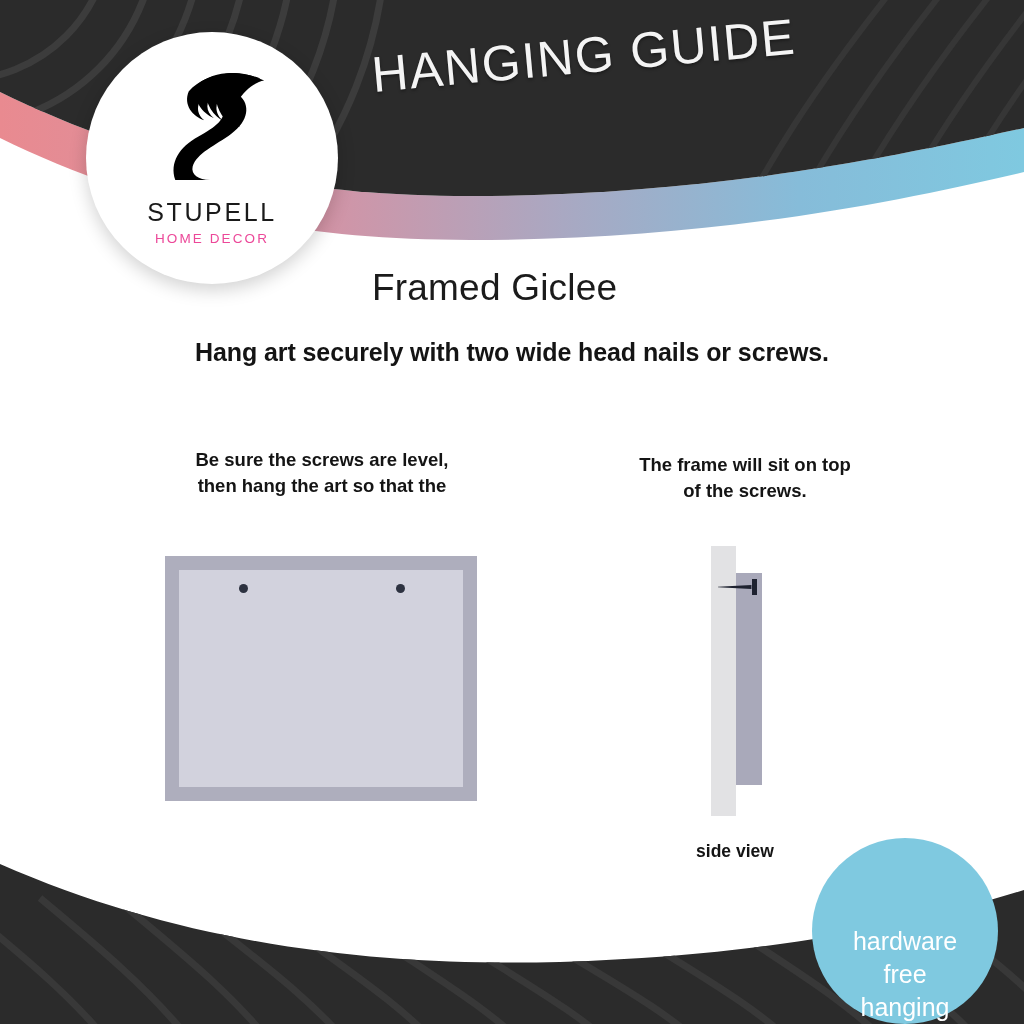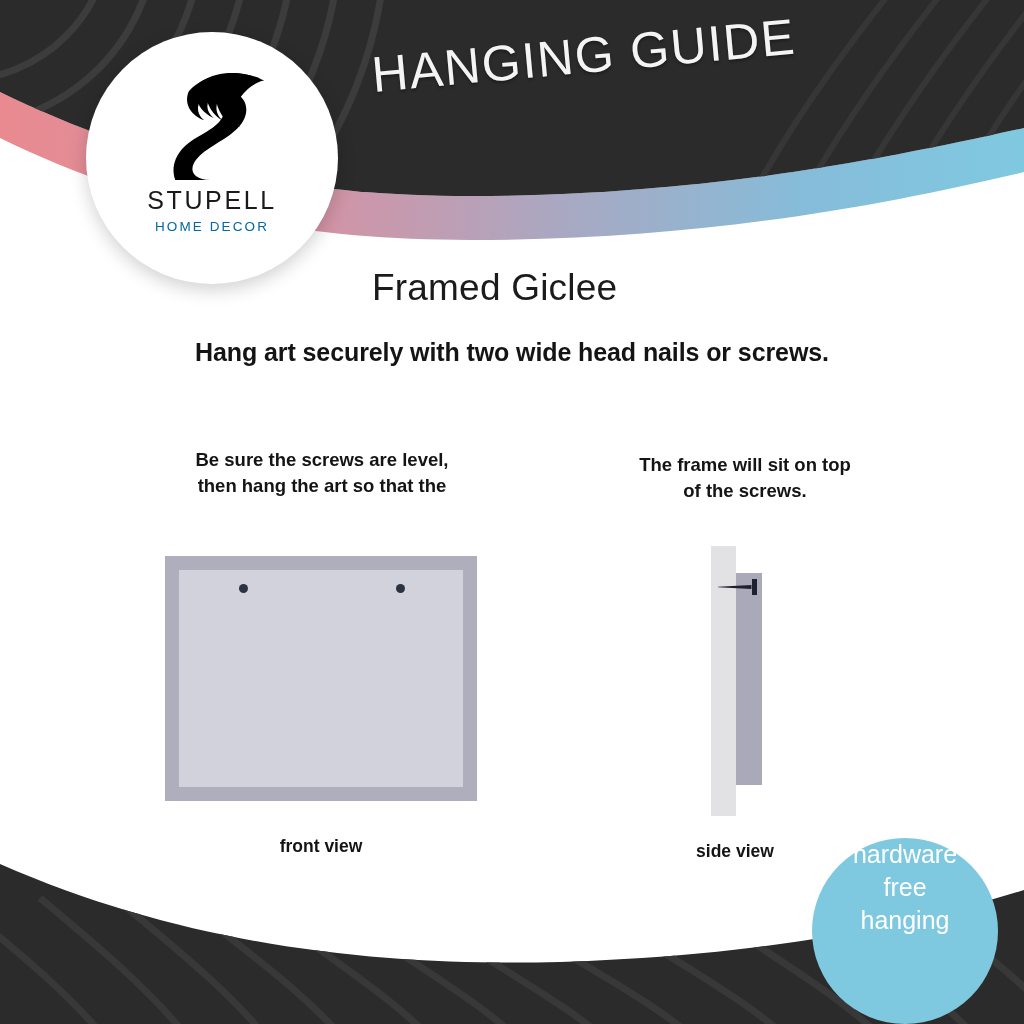--- a/index.html
+++ b/index.html
@@ -68,27 +68,27 @@
   }
   .logo-mark {
     width: 116px; height: 118px;
     display: block;
   }
   .logo-word {
     font-size: 25px;
     letter-spacing: 2.6px;
     color: #1a1a1a;
     font-weight: 400;
-    margin-top: 2px;
+    margin-top: 14px;
     font-family: "Liberation Sans", sans-serif;
   }
   .logo-sub {
     font-size: 13.5px;
     letter-spacing: 2.1px;
-    color: #0369a1;
+    color: #ec4899;
     font-weight: 400;
     margin-top: 4px;
     font-family: "Liberation Sans", sans-serif;
   }
 
   
   .header-title {
     position: absolute;
     left: 372px; top: 46px;
     z-index: 7;
@@ -214,21 +214,21 @@
   .hardware-badge {
     position: absolute;
     left: 812px; top: 838px;
     width: 186px; height: 186px;
     border-radius: 50%;
     background: #7fc9e0;
     z-index: 8;
     display: flex;
     flex-direction: column;
     align-items: center;
-    justify-content: flex-start;
+    justify-content: flex-end;
     color: #ffffff;
     font-size: 25px;
     line-height: 33px;
     font-weight: 400;
     text-align: center;
     box-sizing: border-box;
   }
 </style>
 </head>
 <body>
@@ -313,21 +313,20 @@
     <div class="front-view-inner"></div>
   </div>
   <div class="screw-dot left"></div>
   <div class="screw-dot right"></div>
 
   <div class="side-wall"></div>
   <div class="side-frame"></div>
   <div class="side-nail"></div>
   <div class="side-nail-head"></div>
 
-  <div class="view-label label-front">front view</div>
   <div class="view-label label-side">side view</div>
 
   <div class="footer-wave">
     <svg width="1024" height="180" viewBox="0 0 1024 180" xmlns="http://www.w3.org/2000/svg">
       <defs>
         <clipPath id="footerClip">
           <path d="M0,20 C200,108 400,122 560,118 C760,112 900,84 1024,46 L1024,180 L0,180 Z"></path>
         </clipPath>
       </defs>
       <g clip-path="url(#footerClip)">

